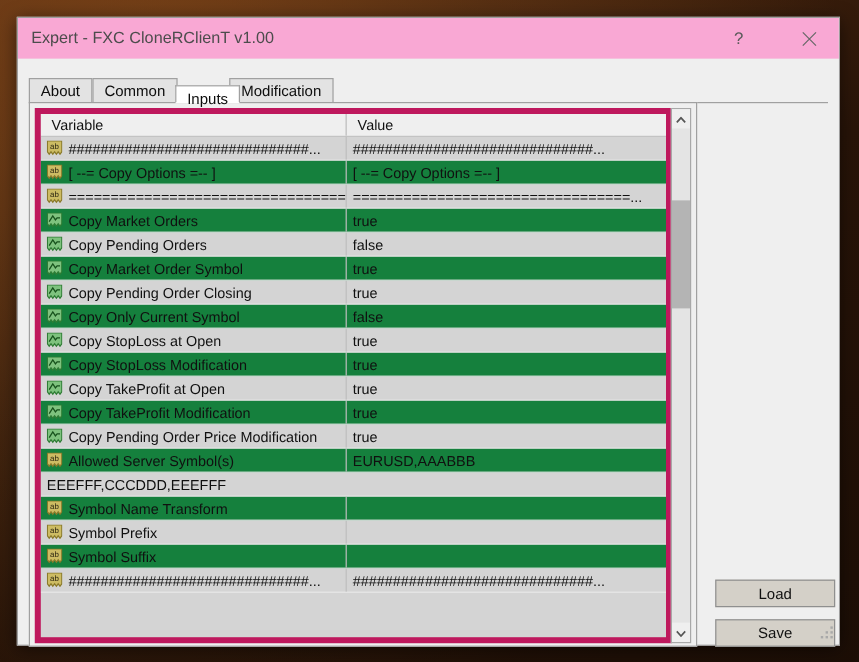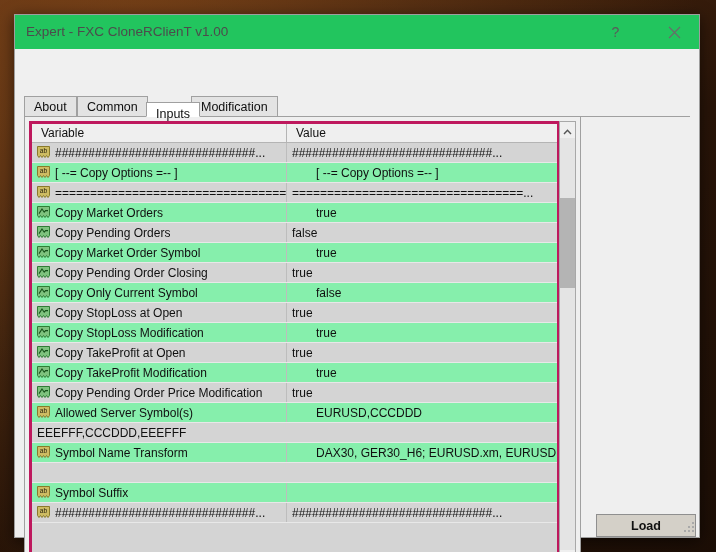--- a/index.html
+++ b/index.html
@@ -28,21 +28,21 @@
     top: 14px;
     width: 686px;
     height: 524px;
     background: #f0f0f0;
     border: 1px solid #9e9e9e;
     box-shadow: 0 3px 14px rgba(0,0,0,0.55);
     box-sizing: border-box;
   }
   #titlebar {
     height: 34px;
-    background: #22c55e;
+    background: #f9a8d4;
     position: relative;
     border-bottom: 0px solid transparent;
   }
   #title-text {
     position: absolute;
     left: 11px;
     top: 9px;
     font-size: 13.5px;
     color: #4c4c4c;
     white-space: nowrap;
@@ -63,21 +63,20 @@
   #close-btn svg { display:block; }
 
   
   #client {
     position: absolute;
     left: 0;
     top: 34px;
     right: 0;
     bottom: 0;
     background: #efefef;
-    margin-top: 31px;
   }
 
   
   #tabstrip {
     position: absolute;
     left: 9px;
     top: 15px;
     right: 9px;
     height: 22px;
   }
@@ -123,21 +122,21 @@
   }
 
   
   #grid {
     position: absolute;
     left: 4px;
     top: 4px;
     width: 531px;
     height: 446px;
     background: #d4d4d4;
-    border: 3px solid #be185d;
+    border: 5px solid #be185d;
     box-sizing: border-box;
     overflow: hidden;
   }
   #grid-header {
     display: flex;
     height: 19px;
     background: #efefef;
     border-bottom: 1px solid #b4b4b4;
     box-sizing: border-box;
   }
@@ -153,21 +152,21 @@
   .hcell.val { flex: 1; }
 
   #rows { }
   .row {
     display: flex;
     height: 20px;
     box-sizing: border-box;
     border-bottom: 1px solid #e8e8e8;
     background: #d4d4d4;
   }
-  .row.alt { background: #86efac; gap: 24px; }
+  .row.alt { background: #15803d; }
   .cell-var {
     width: 255px;
     display: flex;
     align-items: center;
     box-sizing: border-box;
     border-right: 1px solid #bdbdbd;
     overflow: hidden;
   }
   .cell-val {
     flex: 1;
@@ -247,21 +246,20 @@
     justify-content: center;
     box-sizing: border-box;
     font-family: "Liberation Sans", sans-serif;
   }
   #load-btn {
     position: absolute;
     left: 581px;
     top: 434px;
     width: 100px;
     height: 23px;
-    font-weight: bold;
   }
   #save-btn {
     position: absolute;
     left: 581px;
     top: 467px;
     width: 100px;
     height: 23px;
   }
 
   #grip {
@@ -476,38 +474,46 @@
               <div class="row alt">
                 <div class="cell-var">
                   <span class="icon">
                     <svg width="13" height="13" viewBox="0 0 13 13">
                       <path d="M0.5 0.5 H12.5 V9.5 L11 11.5 L9.5 9.5 L8 11.5 L6.5 9.5 L5 11.5 L3.5 9.5 L2 11.5 L0.5 9.5 Z" fill="#cdbc63" stroke="#8a7a2a" stroke-width="1"></path>
                       <text x="6.4" y="7.4" font-size="6.6" text-anchor="middle" fill="#2a2410" font-family="Liberation Sans, sans-serif">ab</text>
                     </svg>
                   </span>
                   <span class="var-label">Allowed Server Symbol(s)</span>
                 </div>
-                <div class="cell-val">EURUSD,CCCDDD</div>
+                <div class="cell-val">EURUSD,AAABBB</div>
               </div>
               <div class="row">
                 <div class="cell-val">EEEFFF,CCCDDD,EEEFFF</div>
               </div>
               <div class="row alt">
                 <div class="cell-var">
                   <span class="icon">
                     <svg width="13" height="13" viewBox="0 0 13 13">
                       <path d="M0.5 0.5 H12.5 V9.5 L11 11.5 L9.5 9.5 L8 11.5 L6.5 9.5 L5 11.5 L3.5 9.5 L2 11.5 L0.5 9.5 Z" fill="#cdbc63" stroke="#8a7a2a" stroke-width="1"></path>
                       <text x="6.4" y="7.4" font-size="6.6" text-anchor="middle" fill="#2a2410" font-family="Liberation Sans, sans-serif">ab</text>
                     </svg>
                   </span>
                   <span class="var-label">Symbol Name Transform</span>
                 </div>
-                <div class="cell-val">DAX30, GER30_H6; EURUSD.xm, EURUSD</div>
-              </div>
-              <div class="row">
+              </div>
+              <div class="row">
+                <div class="cell-var">
+                  <span class="icon">
+                    <svg width="13" height="13" viewBox="0 0 13 13">
+                      <path d="M0.5 0.5 H12.5 V9.5 L11 11.5 L9.5 9.5 L8 11.5 L6.5 9.5 L5 11.5 L3.5 9.5 L2 11.5 L0.5 9.5 Z" fill="#cdbc63" stroke="#8a7a2a" stroke-width="1"></path>
+                      <text x="6.4" y="7.4" font-size="6.6" text-anchor="middle" fill="#2a2410" font-family="Liberation Sans, sans-serif">ab</text>
+                    </svg>
+                  </span>
+                  <span class="var-label">Symbol Prefix</span>
+                </div>
                 <div class="cell-val"></div>
               </div>
               <div class="row alt">
                 <div class="cell-var">
                   <span class="icon">
                     <svg width="13" height="13" viewBox="0 0 13 13">
                       <path d="M0.5 0.5 H12.5 V9.5 L11 11.5 L9.5 9.5 L8 11.5 L6.5 9.5 L5 11.5 L3.5 9.5 L2 11.5 L0.5 9.5 Z" fill="#cdbc63" stroke="#8a7a2a" stroke-width="1"></path>
                       <text x="6.4" y="7.4" font-size="6.6" text-anchor="middle" fill="#2a2410" font-family="Liberation Sans, sans-serif">ab</text>
                     </svg>
                   </span>
@@ -545,20 +551,21 @@
             <span>
               <svg width="9" height="6" viewBox="0 0 9 6">
                   <path d="M1 1.2 L4.5 5 L8 1.2" stroke="#555" stroke-width="1.4" fill="none"></path>
                 </svg>
             </span>
           </div>
         </div>
       </div>
 
       <div class="btn" id="load-btn">Load</div>
+      <div class="btn" id="save-btn">Save</div>
 
       <div id="grip">
         <i style="left:9px; top:1px;"></i>
         <i style="left:5px; top:5px;"></i>
           <i style="left:9px; top:5px;"></i>
         <i style="left:1px; top:9px;"></i>
           <i style="left:5px; top:9px;"></i>
           <i style="left:9px; top:9px;"></i>
       </div>
 

